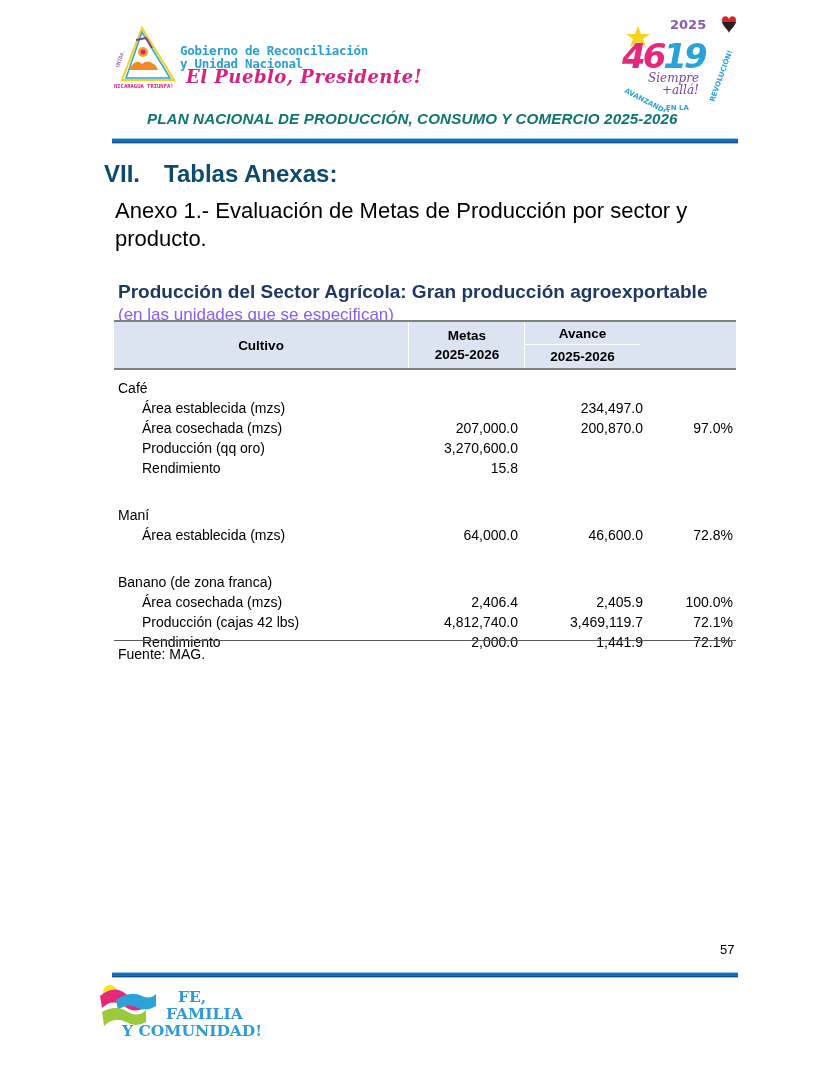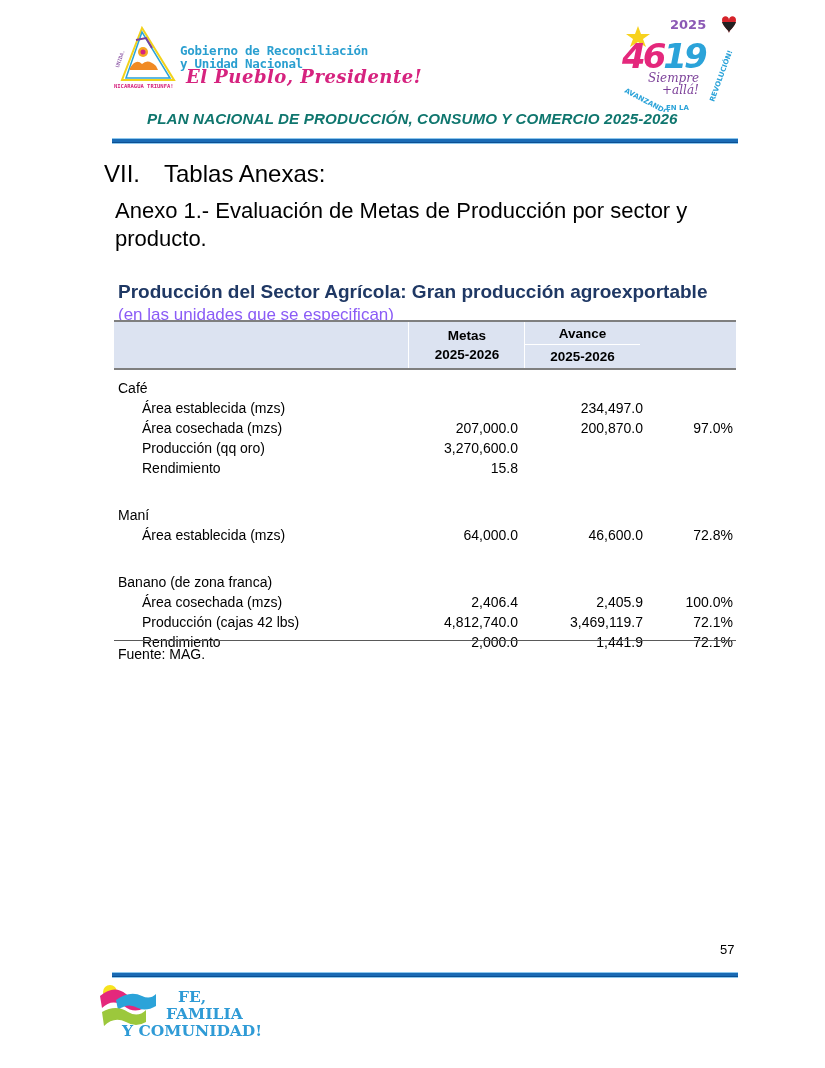--- a/index.html
+++ b/index.html
@@ -9,21 +9,21 @@
   .logo-left { position: absolute; left: 112px; top: 24px; width: 68px; height: 70px; }
   .gov-text { position: absolute; left: 180px; top: 44px; font-family: "DejaVu Sans Mono", monospace; font-weight: bold; color: #2a9fd0; font-size: 12.5px; line-height: 13px; letter-spacing: -0.3px; }
   .gov-slogan { position: absolute; left: 186px; top: 66px; font-family: "DejaVu Serif", serif; font-style: italic; color: #d6237f; font-size: 18px; font-weight: bold; letter-spacing: 0.5px; }
   .logo-right { position: absolute; left: 618px; top: 12px; width: 122px; height: 100px; }
   .plan-title { position: absolute; left: 147px; top: 110px; font-family: "Liberation Sans", sans-serif; font-style: italic; font-weight: bold; color: #0f766e; font-size: 15.2px; letter-spacing: 0.1px; }
   .rule { position: absolute; left: 112px; width: 626px; height: 6px; background: linear-gradient(#8ec8ee 0, #8ec8ee 1px, #1a6bb5 1px, #1a6bb5 4px, #0c4f92 4px, #0c4f92 5px, #8ec8ee 5px); }
   .rule.top { top: 138px; }
   .rule.bottom { top: 972px; }
 
   
-  .section-title { position: absolute; left: 104px; top: 160px; font-size: 24px; font-weight: normal; color: #000000; }
+  .section-title { position: absolute; left: 104px; top: 160px; font-size: 24px; font-weight: bold; color: #0c4a6e; }
   .section-title .num { display: inline-block; width: 60px; }
   .annex-title { position: absolute; left: 115px; top: 197px; width: 640px; font-size: 22px; line-height: 28px; color: #000; }
 
   .table-title { position: absolute; left: 118px; top: 281px; font-size: 19px; font-weight: bold; color: #1f3864; white-space: nowrap; width: 618px; overflow: hidden; }
   .table-sub { position: absolute; left: 118px; top: 305px; font-size: 17px; color: #8b5cf6; }
 
   .tbl { position: absolute; left: 114px; top: 320px; width: 622px; }
   .thead { position: relative; height: 46px; background: #dce3f1; border-top: 2px solid #7f7f7f; border-bottom: 2px solid #7f7f7f; }
   .th { position: absolute; top: 0; height: 46px; display: flex; align-items: center; justify-content: center; text-align: center; font-weight: bold; font-size: 13.5px; line-height: 19px; color: #000; }
   .th.cultivo { left: 0; width: 294px; }
@@ -98,20 +98,21 @@
 <div class="section-title">
   <span class="num">VII.</span><span>Tablas Anexas:</span>
 </div>
 <div class="annex-title">Anexo 1.- Evaluación de Metas de Producción por sector y producto.</div>
 
 <div class="table-title">Producción del Sector Agrícola: Gran producción agroexportable</div>
 <div class="table-sub">(en las unidades que se especifican)</div>
 
 <div class="tbl">
   <div class="thead">
+    <div class="th cultivo">Cultivo</div>
     <div class="th metas">
       <div><span>Metas</span><br><span>2025-2026</span></div>
     </div>
     <div class="th avance-top">Avance</div>
     <div class="th avance-sub">2025-2026</div>
   </div>
 
   <div class="tbody">
 
     <div class="row group">

